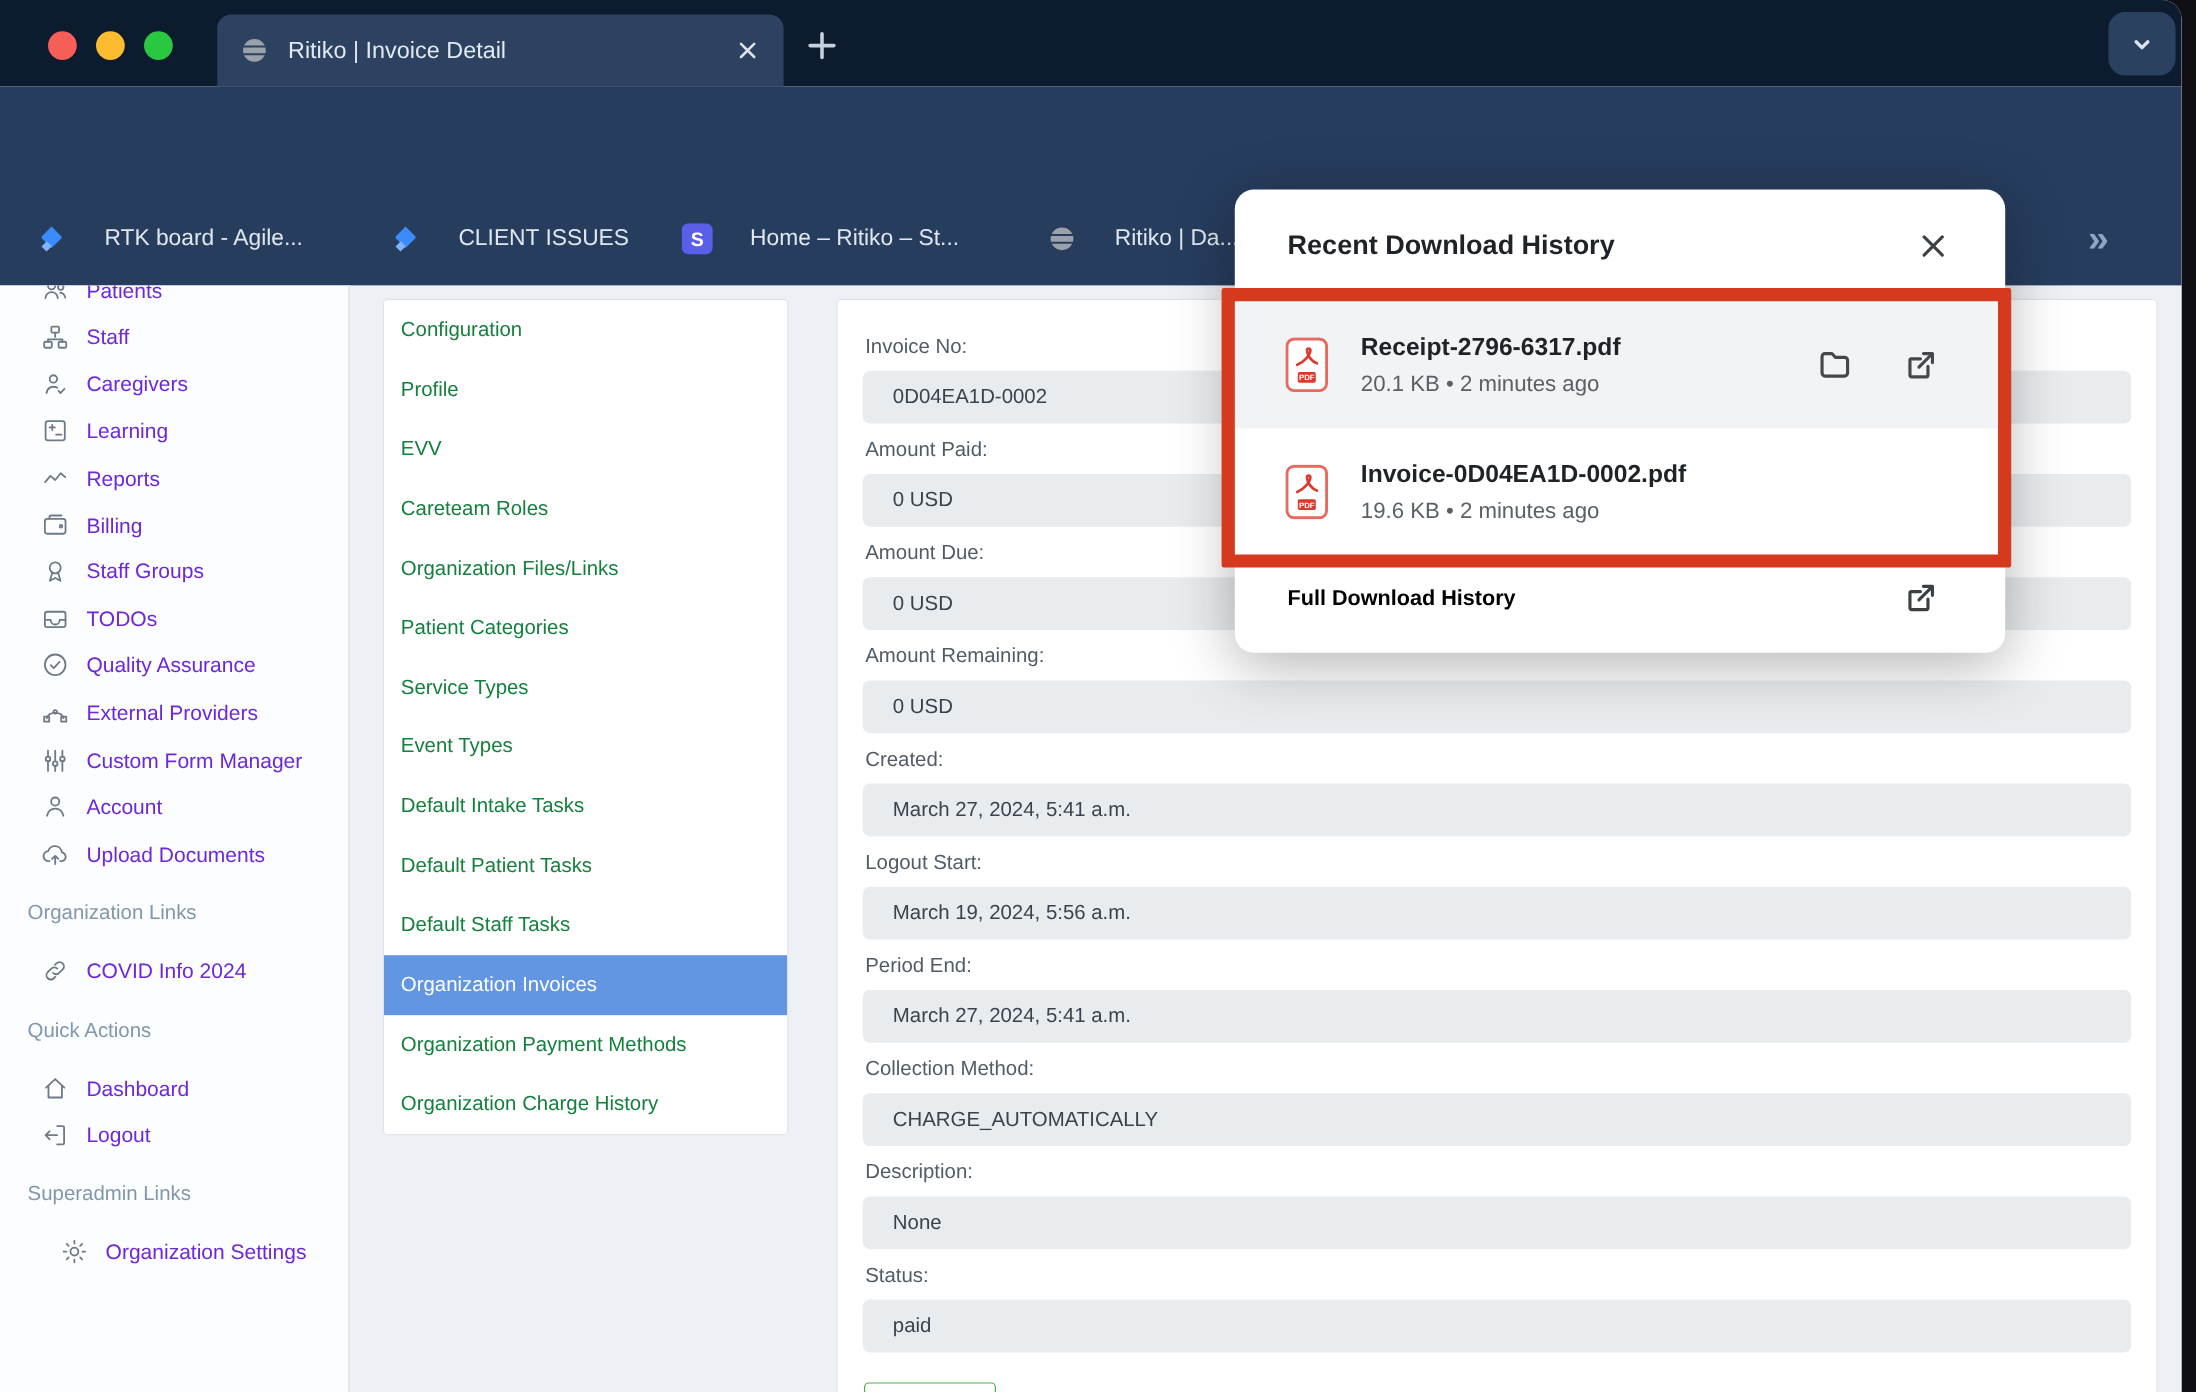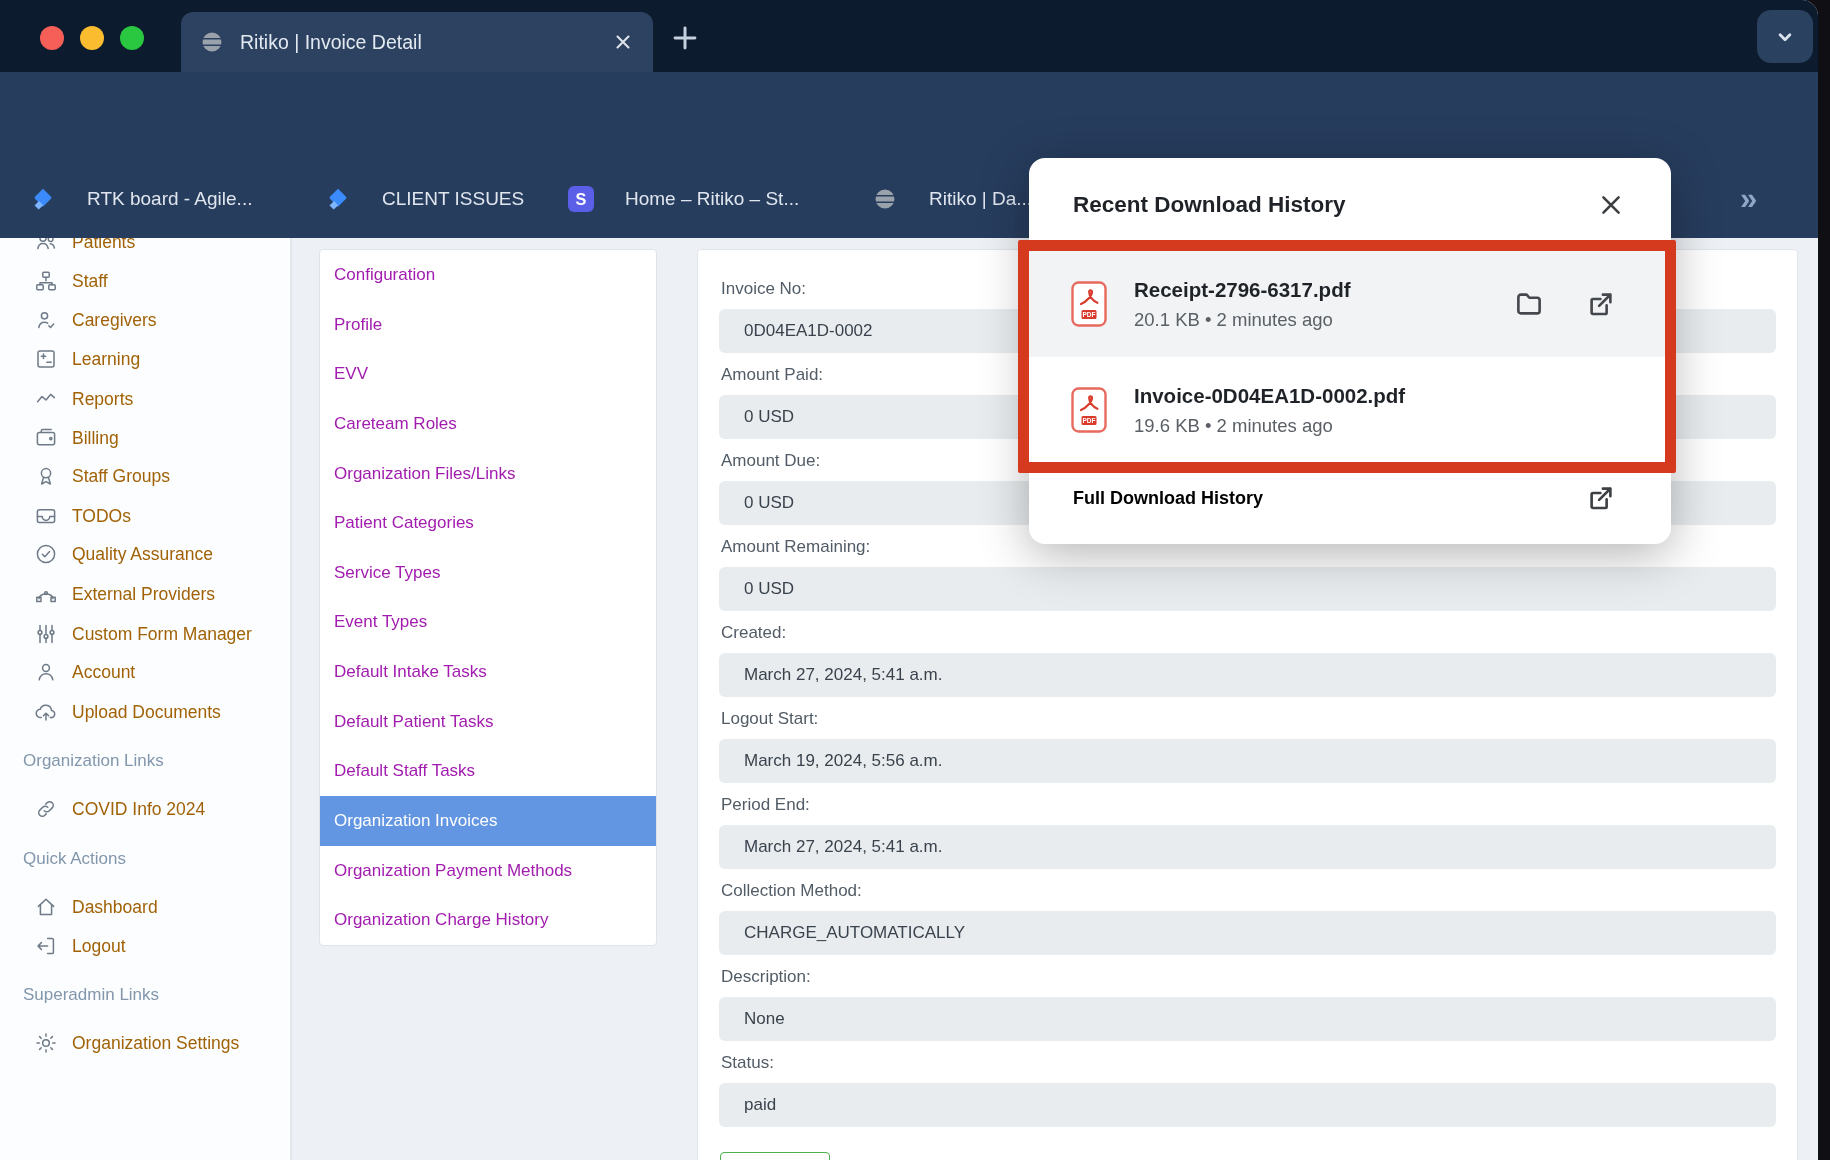--- a/index.html
+++ b/index.html
@@ -50,27 +50,27 @@
   .bm-label{color:#e0e6ee;font-size:19px;white-space:nowrap;}
   .bm-more{position:absolute;left:1740px;top:0;height:78px;display:flex;align-items:center;
            color:#8fa6c4;font-size:31px;font-weight:bold;letter-spacing:-2px;}
 
   
   .content{position:absolute;left:0;top:238px;width:100%;bottom:0;background:#edf0f4;}
   .sidebar{position:absolute;left:0;top:0;width:290px;bottom:0;background:#fcfdfe;
            border-right:2px solid #e3e6ea;overflow:hidden;}
   .side-item{position:absolute;left:0;width:100%;height:40px;display:flex;align-items:center;}
   .s-icon{width:24px;height:24px;margin-left:34px;color:#6e7a87;flex:0 0 auto;}
-  .s-label{margin-left:14px;font-size:17.5px;color:#a16207;white-space:nowrap;}
+  .s-label{margin-left:14px;font-size:17.5px;color:#6d28d9;white-space:nowrap;}
   .side-header{position:absolute;left:23px;height:30px;display:flex;align-items:center;
                font-size:17px;color:#8296ac;white-space:nowrap;}
 
   .cfg-card{position:absolute;left:319px;top:11px;width:338px;height:697px;background:#fff;
             border:1px solid #e0e4e9;border-radius:4px;overflow:hidden;box-sizing:border-box;}
-  .cfg-item{height:49.64px;line-height:49.64px;padding-left:14px;font-size:17px;color:#a21caf;
+  .cfg-item{height:49.64px;line-height:49.64px;padding-left:14px;font-size:17px;color:#15803d;
             white-space:nowrap;overflow:hidden;}
   .cfg-item.sel{background:#6296e2;color:#fff;}
 
   .main-card{position:absolute;left:697px;top:11px;width:1101px;height:960px;background:#fff;
              border:1px solid #e0e4e9;border-radius:4px;padding:28px 21px 0 21px;box-sizing:border-box;}
   .field{margin-bottom:11px;}
   .f-label{font-size:17px;color:#525c66;height:22px;line-height:22px;margin-bottom:9px;padding-left:2px;}
   .f-box{height:44px;background:#e8ecee;border-radius:6px;display:flex;align-items:center;
          padding-left:25px;font-size:17px;color:#3a434d;}
   .receipt-btn{display:inline-block;margin-top:14px;margin-left:1px;background:#fff;border:1.5px solid #4caf50;
@@ -395,21 +395,21 @@
           <div class="side-item" style="top: 688px;">
             <span class="s-icon line-icon">
               <svg viewBox="0 0 24 24">
                 <path d="M13.6 4.4h4.6a1.2 1.2 0 011.2 1.2v12.8a1.2 1.2 0 01-1.2 1.2h-4.6"></path>
                 <path d="M4 12h9.6M7.4 8.6L4 12l3.4 3.4"></path>
               </svg>
             </span>
             <span class="s-label">Logout</span>
           </div>
           <div class="side-header" style="top: 742px;">Superadmin Links</div>
-          <div class="side-item" style="top: 785px;">
+          <div class="side-item" style="top: 785px; margin-left: 16px;">
             <span class="s-icon line-icon">
               <svg viewBox="0 0 24 24">
                 <circle cx="12" cy="12" r="3.3"></circle>
                 <path d="M12 3v2.3M12 18.7V21M3 12h2.3M18.7 12H21M5.6 5.6l1.6 1.6M16.8 16.8l1.6 1.6M18.4 5.6l-1.6 1.6M7.2 16.8l-1.6 1.6"></path>
               </svg>
             </span>
             <span class="s-label">Organization Settings</span>
           </div>
         </div>
       <div class="cfg-card" id="cfgcard">

